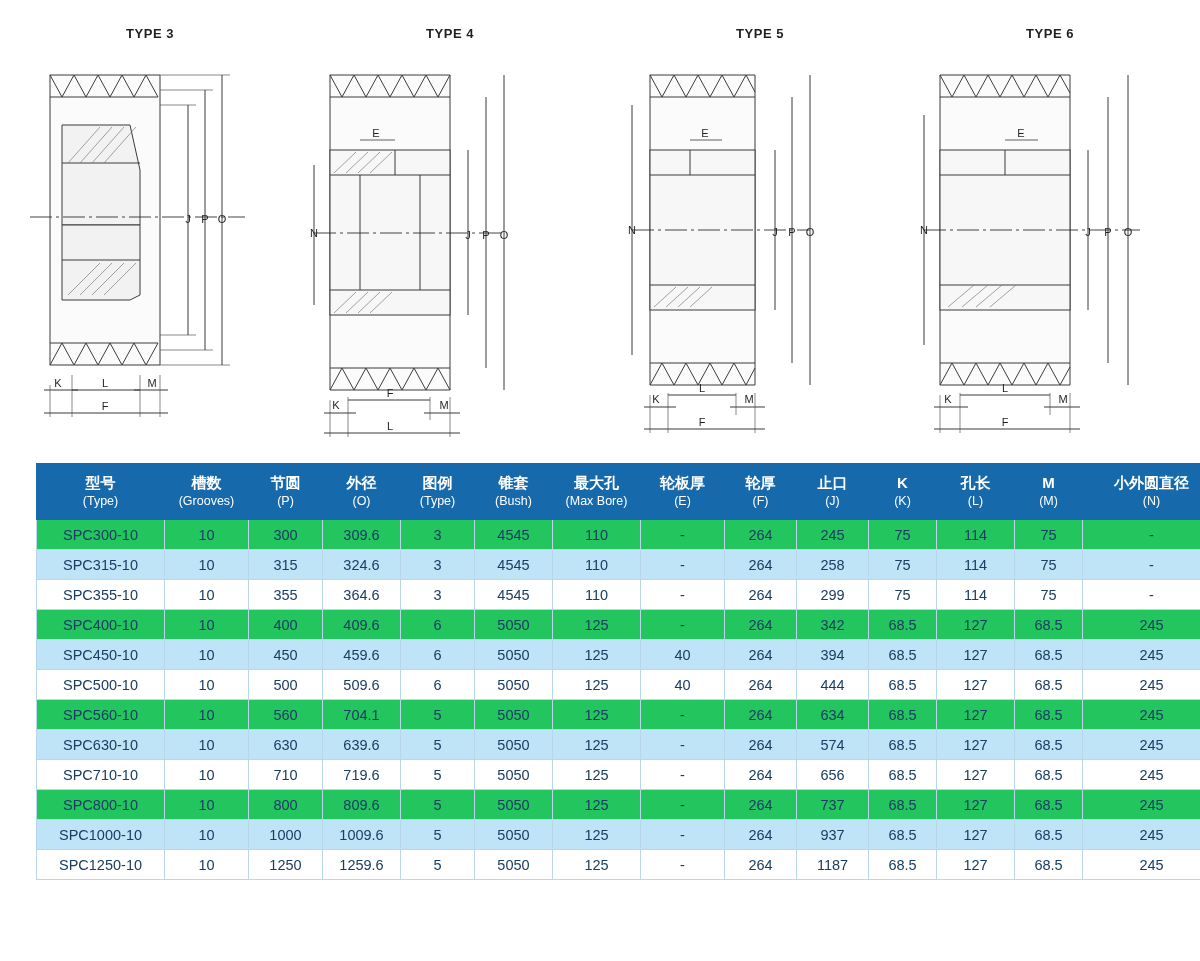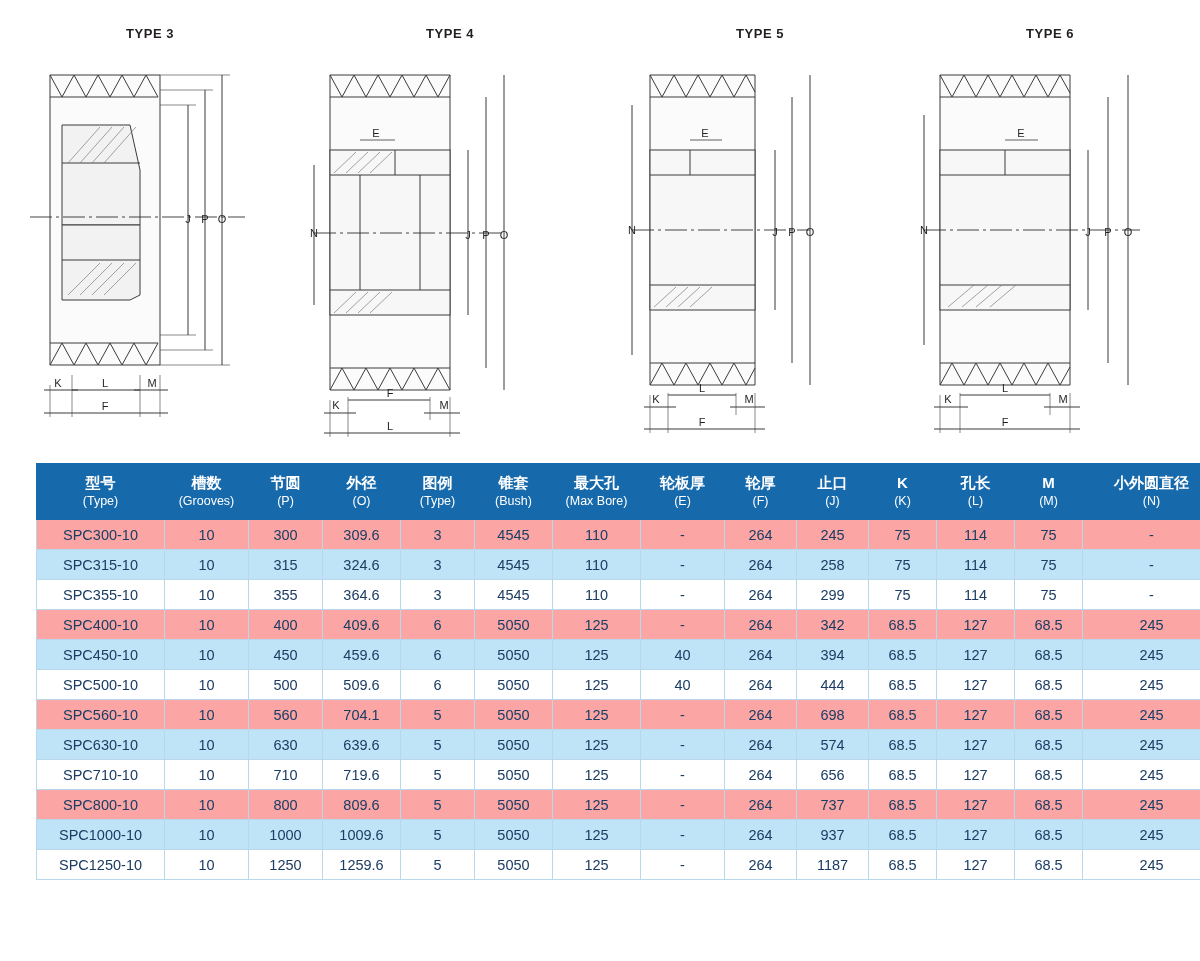--- a/index.html
+++ b/index.html
@@ -67,21 +67,21 @@
     font-weight: bold;
     font-size: 15px;
   }
   table.spec thead th .sub {
     display: block;
     font-size: 12.5px;
     font-weight: normal;
   }
   tr.band-a td { background: #bfe4f7; }
   tr.band-b td { background: #ffffff; }
-  tr.band-c td { background: #fca5a5; }
+  tr.band-c td { background: #22c55e; }
 
   .c0 { width: 128px; }
   .c1 { width: 84px; }
   .c2 { width: 74px; }
   .c3 { width: 78px; }
   .c4 { width: 74px; }
   .c5 { width: 78px; }
   .c6 { width: 88px; }
   .c7 { width: 84px; }
   .c8 { width: 72px; }
@@ -453,21 +453,21 @@
           <tr class="band-c">
             <td>SPC560-10</td>
             <td>10</td>
             <td>560</td>
             <td>704.1</td>
             <td>5</td>
             <td>5050</td>
             <td>125</td>
             <td>-</td>
             <td>264</td>
-            <td>698</td>
+            <td>634</td>
             <td>68.5</td>
             <td>127</td>
             <td>68.5</td>
             <td>245</td>
           </tr>
           <tr class="band-a">
             <td>SPC630-10</td>
             <td>10</td>
             <td>630</td>
             <td>639.6</td>

